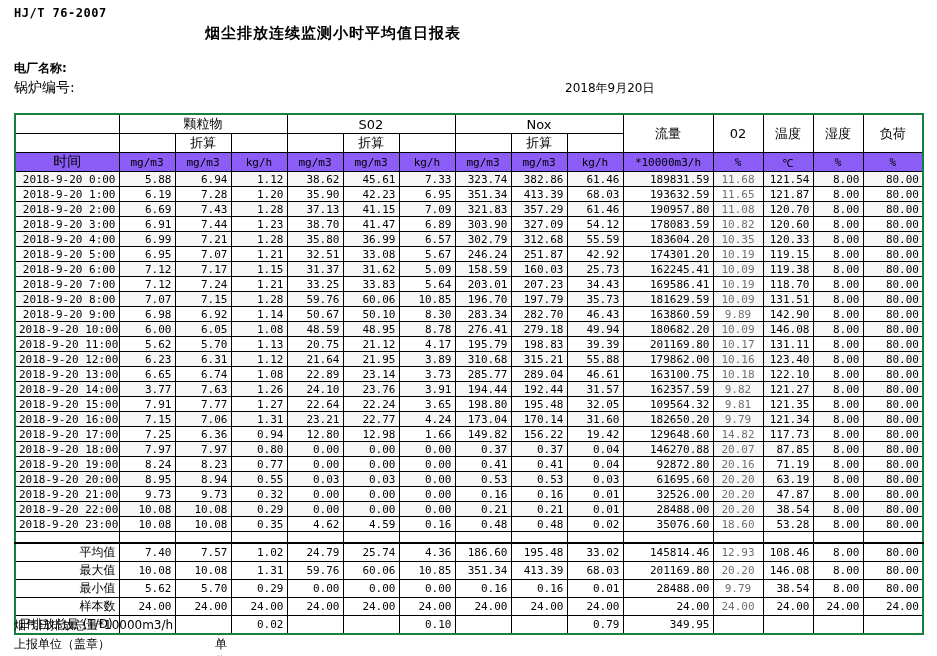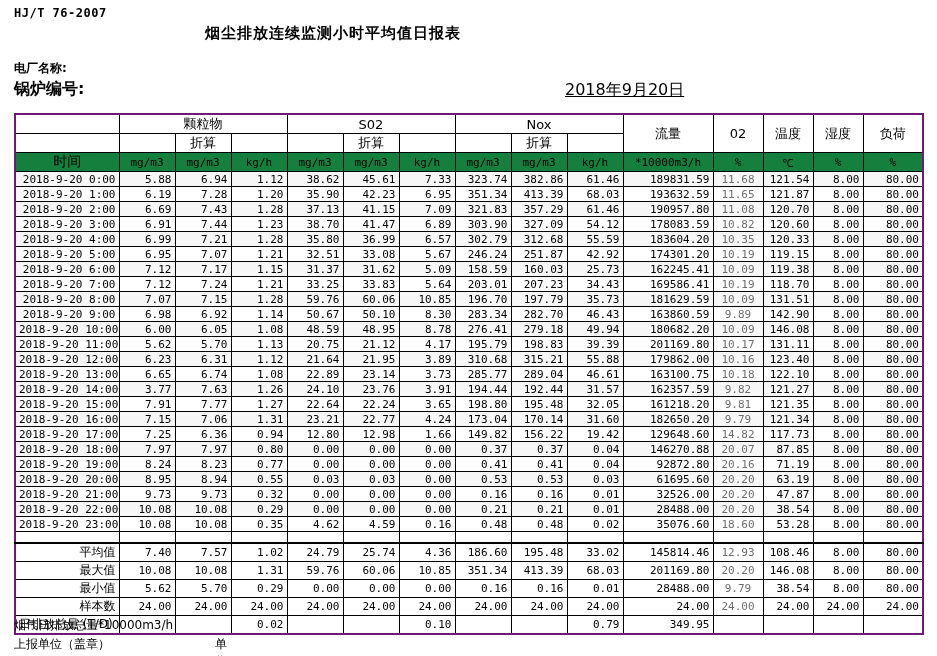--- a/index.html
+++ b/index.html
@@ -2,28 +2,28 @@
 <html><head>
 <meta charset="utf-8">
 <style>
   html,body{margin:0;padding:0;background:#fff;}
   .page{position:relative;width:937px;height:656px;background:#fff;overflow:hidden;
         font-family:"DejaVu Sans",sans-serif;color:#000;padding-left:48px;}
   .std-code{position:absolute;left:14px;top:6px;font-family:"DejaVu Sans Mono",monospace;
             font-size:12px;font-weight:bold;letter-spacing:0.5px;}
   .rpt-title{position:absolute;left:205px;top:24px;font-size:15px;font-weight:bold;letter-spacing:1px;}
   .plant-label{position:absolute;left:14px;top:60px;font-size:12px;font-weight:bold;}
-  .boiler-label{position:absolute;left:14px;top:79px;font-size:16px;font-weight:bold;}
-  .rpt-date{position:absolute;left:565px;top:80px;font-size:16px;text-decoration:underline;}
+  .boiler-label{position:absolute;left:14px;top:79px;font-size:14px;font-weight:normal;}
+  .rpt-date{position:absolute;left:565px;top:80px;font-size:12px;}
   table.rpt{position:absolute;left:14px;top:113px;width:908px;border-collapse:collapse;
-            table-layout:fixed;border:2px solid #701a75;}
+            table-layout:fixed;border:2px solid #15803d;}
   th,td{border:1px solid #000;white-space:nowrap;overflow:hidden;padding:0 3px;height:14px;}
   thead th{font-weight:normal;font-size:13px;text-align:center;padding:0 1px;}
   thead tr.r1 th, thead tr.r2 th{height:13px;}
-  tr.unit-row th{background:#15803d;height:16px;}
+  tr.unit-row th{background:#8b5cf6;height:16px;}
   .unit{font-family:"DejaVu Sans Mono",monospace;font-size:11px;}
   .time-head{font-size:14px;}
   tbody td{font-family:"DejaVu Sans Mono",monospace;font-size:11px;text-align:right;}
   tbody[data-name="hourly-rows"] tr:nth-child(odd){background:#f6f6f6;}
   td.o2-col{color:#6e6e6e;text-align:center;}
   td.sum-label{font-family:Liberation Sans, sans-serif;font-size:12px;text-align:right;}
   td.total-label{font-family:"DejaVu Sans",sans-serif;font-size:12px;text-align:left;}
   tr.spacer td{height:10px;border-bottom:2px solid #000;background:#fff;}
   .foot1{position:absolute;left:14px;top:617px;font-size:12px;}
   .foot2{position:absolute;left:14px;top:636px;font-size:12px;}
@@ -360,21 +360,21 @@
           <td data-name="time-cell">2018-9-20 15:00</td>
           <td data-name="value-cell">7.91</td>
           <td data-name="value-cell">7.77</td>
           <td data-name="value-cell">1.27</td>
           <td data-name="value-cell">22.64</td>
           <td data-name="value-cell">22.24</td>
           <td data-name="value-cell">3.65</td>
           <td data-name="value-cell">198.80</td>
           <td data-name="value-cell">195.48</td>
           <td data-name="value-cell">32.05</td>
-          <td data-name="value-cell">161218.20</td>
+          <td data-name="value-cell">109564.32</td>
           <td data-name="value-cell" class="o2-col">9.81</td>
           <td data-name="value-cell">121.35</td>
           <td data-name="value-cell">8.00</td>
           <td data-name="value-cell">80.00</td>
         </tr>
         <tr data-name="table-row">
           <td data-name="time-cell">2018-9-20 16:00</td>
           <td data-name="value-cell">7.15</td>
           <td data-name="value-cell">7.06</td>
           <td data-name="value-cell">1.31</td>

